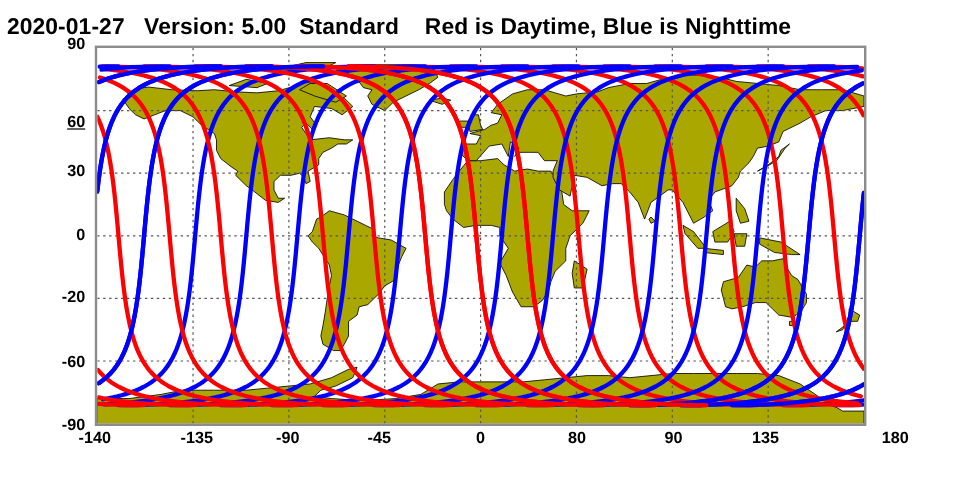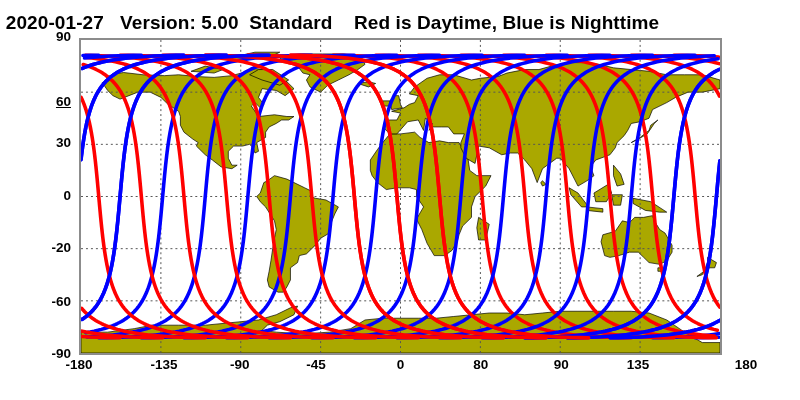--- a/index.html
+++ b/index.html
@@ -140,21 +140,21 @@
   <div id="yticks">
       <div class="ytick" style="top: 29px;">90</div>
       <div class="ytick" style="top: 94px; text-decoration: underline;">60</div>
       <div class="ytick" style="top: 134.667px;">30</div>
       <div class="ytick" style="top: 187.5px;">0</div>
       <div class="ytick" style="top: 240.333px;">-20</div>
       <div class="ytick" style="top: 294px;">-60</div>
       <div class="ytick" style="top: 346px;">-90</div>
     </div>
   <div id="xticks">
-      <div class="xtick" style="left: 39px;">-180</div>
+      <div class="xtick" style="left: 39px;">-140</div>
       <div class="xtick" style="left: 124px;">-135</div>
       <div class="xtick" style="left: 199.75px;">-90</div>
       <div class="xtick" style="left: 276px;">-45</div>
       <div class="xtick" style="left: 360.5px;">0</div>
       <div class="xtick" style="left: 440.875px;">80</div>
       <div class="xtick" style="left: 521.25px;">90</div>
       <div class="xtick" style="left: 598px;">135</div>
       <div class="xtick" style="left: 706px;">180</div>
     </div>
 

